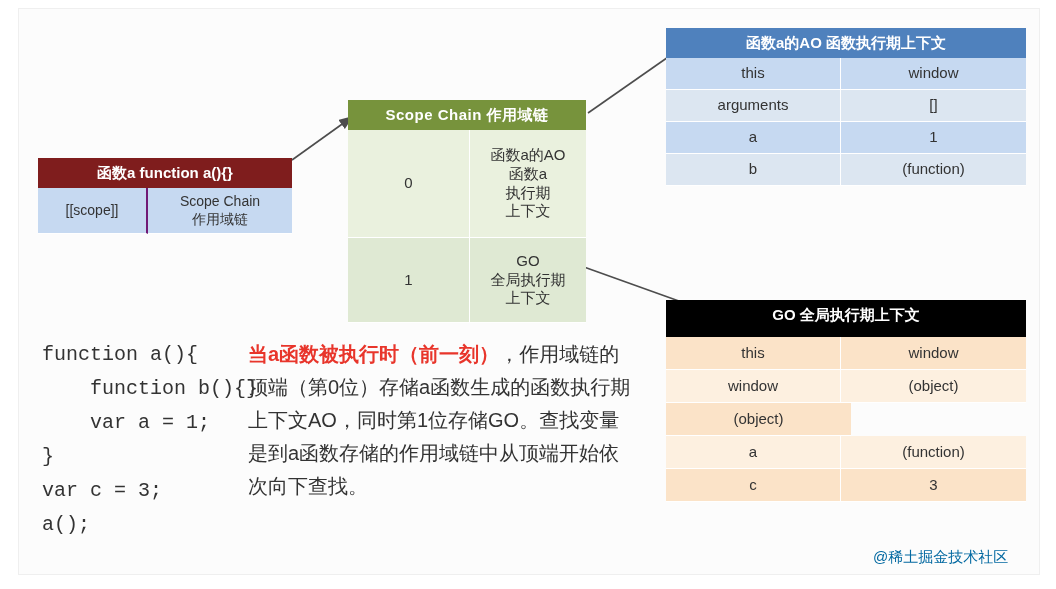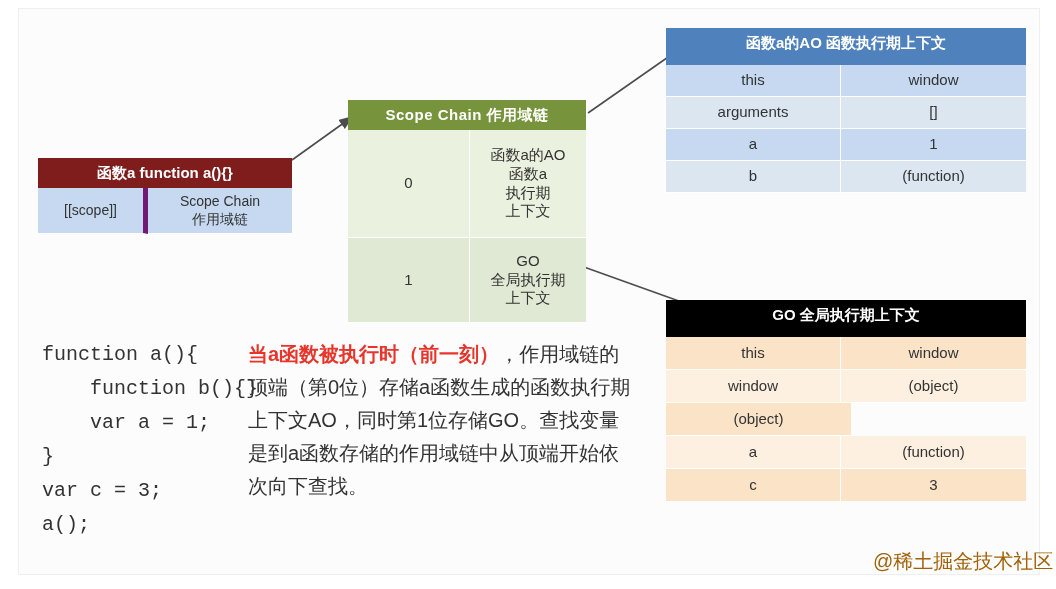--- a/index.html
+++ b/index.html
@@ -75,21 +75,21 @@
     width: 254px;
   }
   #func-a-card .card-title {
     background: #7f1d1d;
     height: 30px;
     line-height: 30px;
     font-size: 15px;
   }
   #func-a-card .cell {
     background: #c6d9f1;
-    border-right: 5px solid #701a75;
+    border-right: 2px solid #701a75;
     border-bottom: 1px solid #ffffff;
     height: 46px;
     font-size: 14px;
   }
   #func-a-card .cell:last-child { border-right: none; }
   #func-a-card .c1 { width: 110px; }
   #func-a-card .c2 { width: 144px; }
 
   
   #scope-chain-card {
@@ -115,21 +115,21 @@
   #scope-chain-card .r1 .cell { background: #dfe9d3; height: 85px; }
 
   
   #ao-card {
     left: 666px;
     top: 28px;
     width: 360px;
   }
   #ao-card .card-title {
     background: #4f81bd;
-    height: 37px;
+    height: 30px;
     line-height: 30px;
   }
   #ao-card .cell {
     height: 32px;
     border-right: 1px solid #ffffff;
     border-bottom: 1px solid #ffffff;
   }
   #ao-card .cell:last-child { border-right: none; }
   #ao-card .k { width: 175px; }
   #ao-card .v { width: 185px; }
@@ -185,22 +185,22 @@
   #annotation .hl {
     color: #e8352b;
     font-weight: bold;
   }
 
   
   #watermark {
     position: absolute;
     left: 873px;
     top: 548px;
-    font-size: 20px;
-    color: #a16207;
+    font-size: 15px;
+    color: #0369a1;
   }
 </style>
 </head>
 <body>
 
 <div id="stage">
 
   <div class="canvas-bg"></div>
 
   <svg class="arrows" viewBox="0 0 1056 589">

